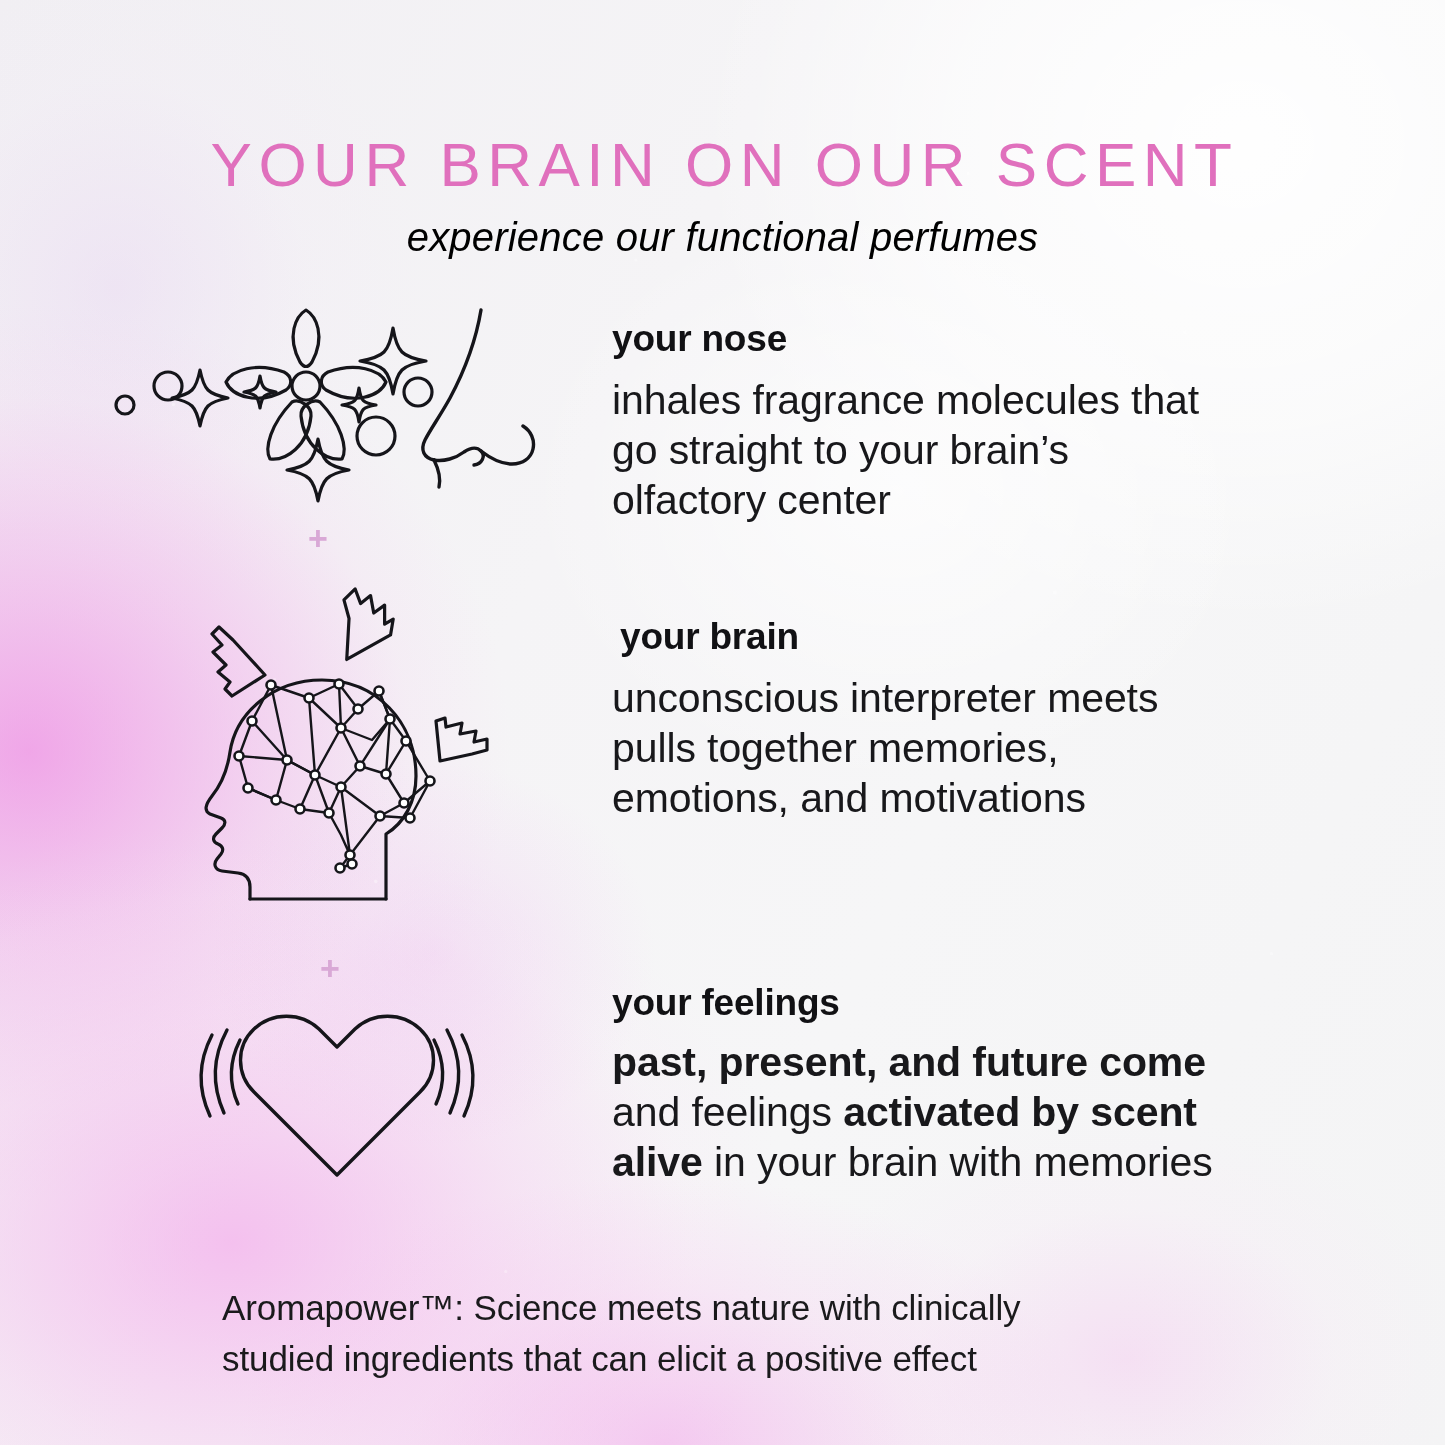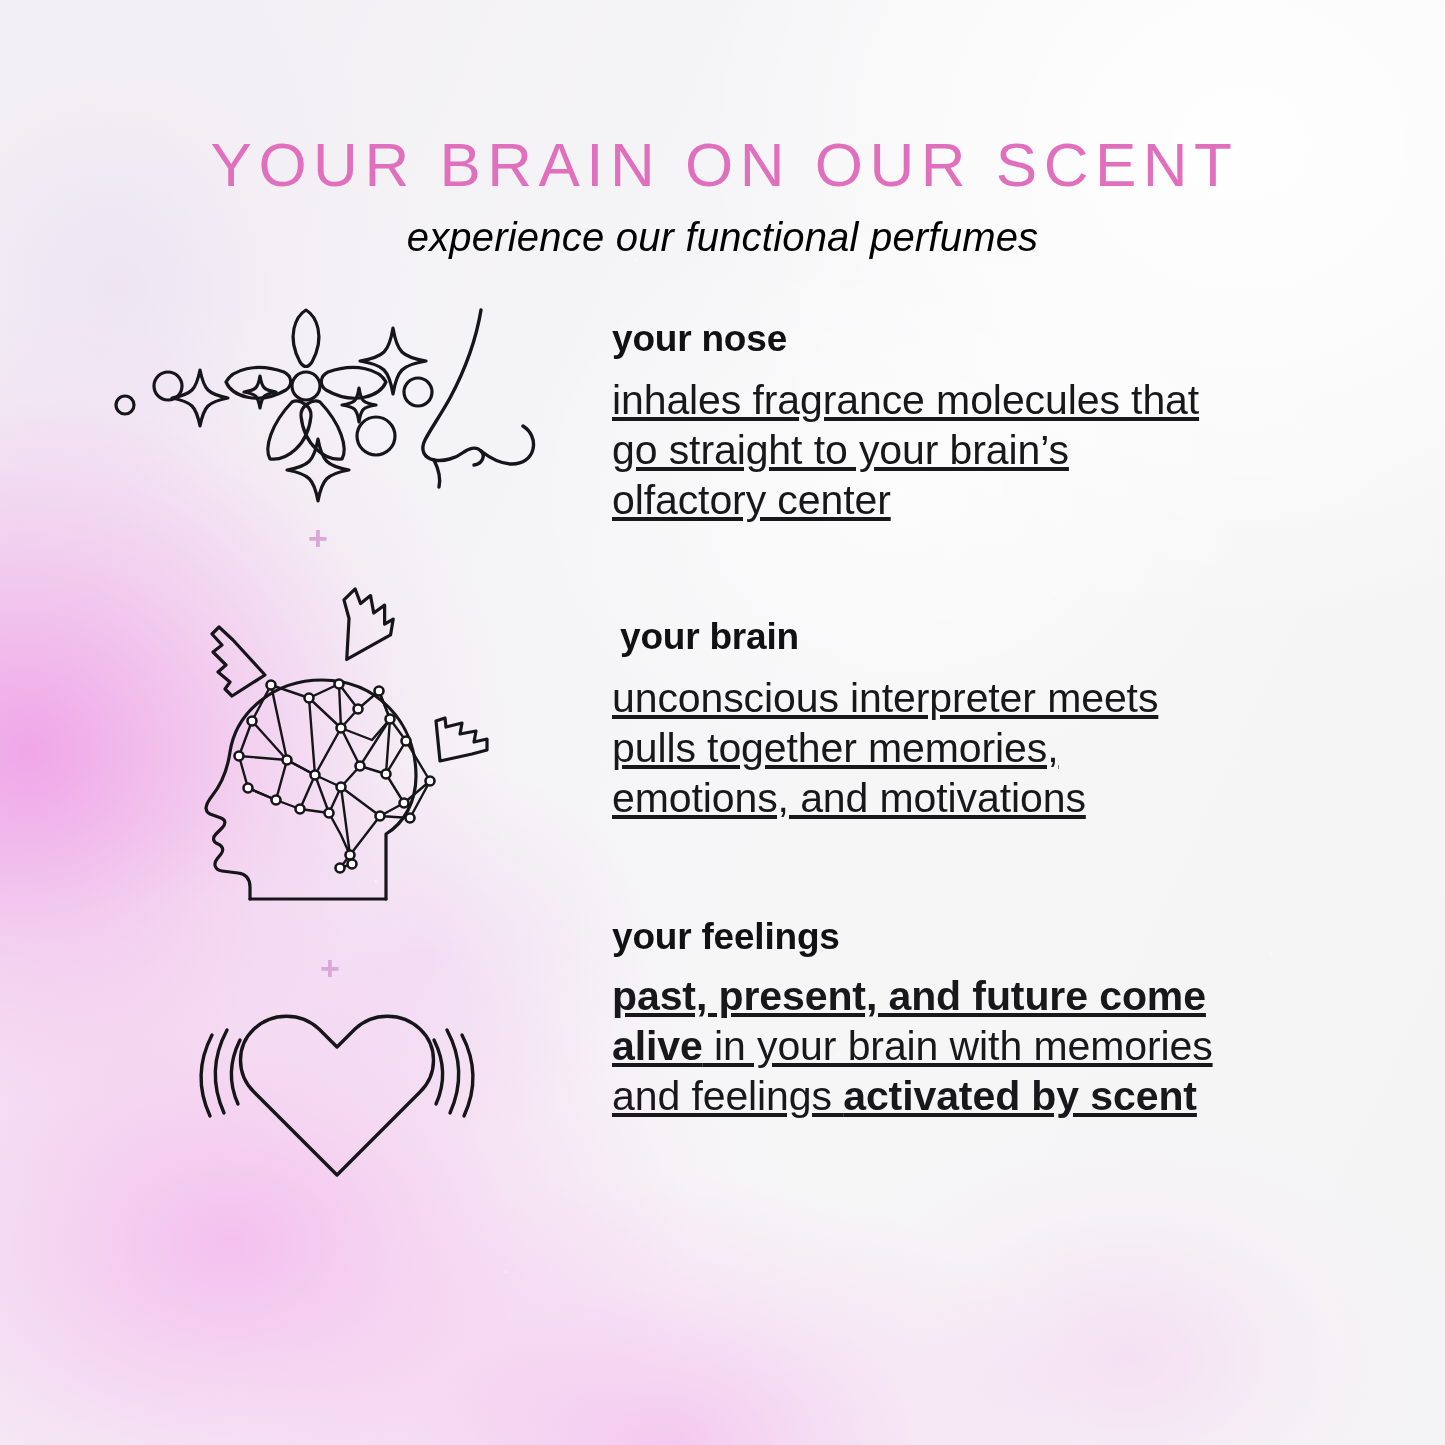--- a/index.html
+++ b/index.html
@@ -108,21 +108,20 @@
     letter-spacing: -0.2px;
     line-height: 1;
     white-space: nowrap;
   }
   .step-body {
     font-size: 41px;
     font-weight: 400;
     color: #18181b;
     line-height: 1.22;
     letter-spacing: -0.1px;
-    text-decoration: underline;
   }
   .step-body b { font-weight: 700; }
 
   .plus {
     position: absolute;
     color: #d9a8d6;
     font-size: 34px;
     font-weight: 700;
     line-height: 1;
   }
@@ -279,29 +278,33 @@
         <path d="M48 40 C37 62 37 84 46 104"></path>
       </g>
       <g>
         <path d="M255 30 C270 58 270 86 258 113"></path>
         <path d="M270 35 C284 62 284 90 272 116"></path>
         <path d="M242 40 C253 62 253 84 244 104"></path>
       </g>
     </svg>
   </div>
 
-  <div class="txt-col" style="left:612px; top:918px; width:760px;">
+  <div class="txt-col" style="left:612px; top:984px; width:760px;">
     <div class="step-title">your feelings</div>
     <div class="step-body" style="margin-top:16px;">
       <div>
         <b>past, present, and future come</b>
       </div>
       <div>
+        <span>and feelings </span><b>activated by scent</b>
+      </div>
+      <div>
         <b>alive</b><span> in your brain with memories</span>
       </div>
-      <div>
-        <span>and feelings </span><b>activated by scent</b>
-      </div>
     </div>
   </div>
 
+  <div class="footer">
+    <div>Aromapower™: Science meets nature with clinically</div>
+    <div>studied ingredients that can elicit a positive effect</div>
+  </div>
 
 </div>
 
 </body></html>

